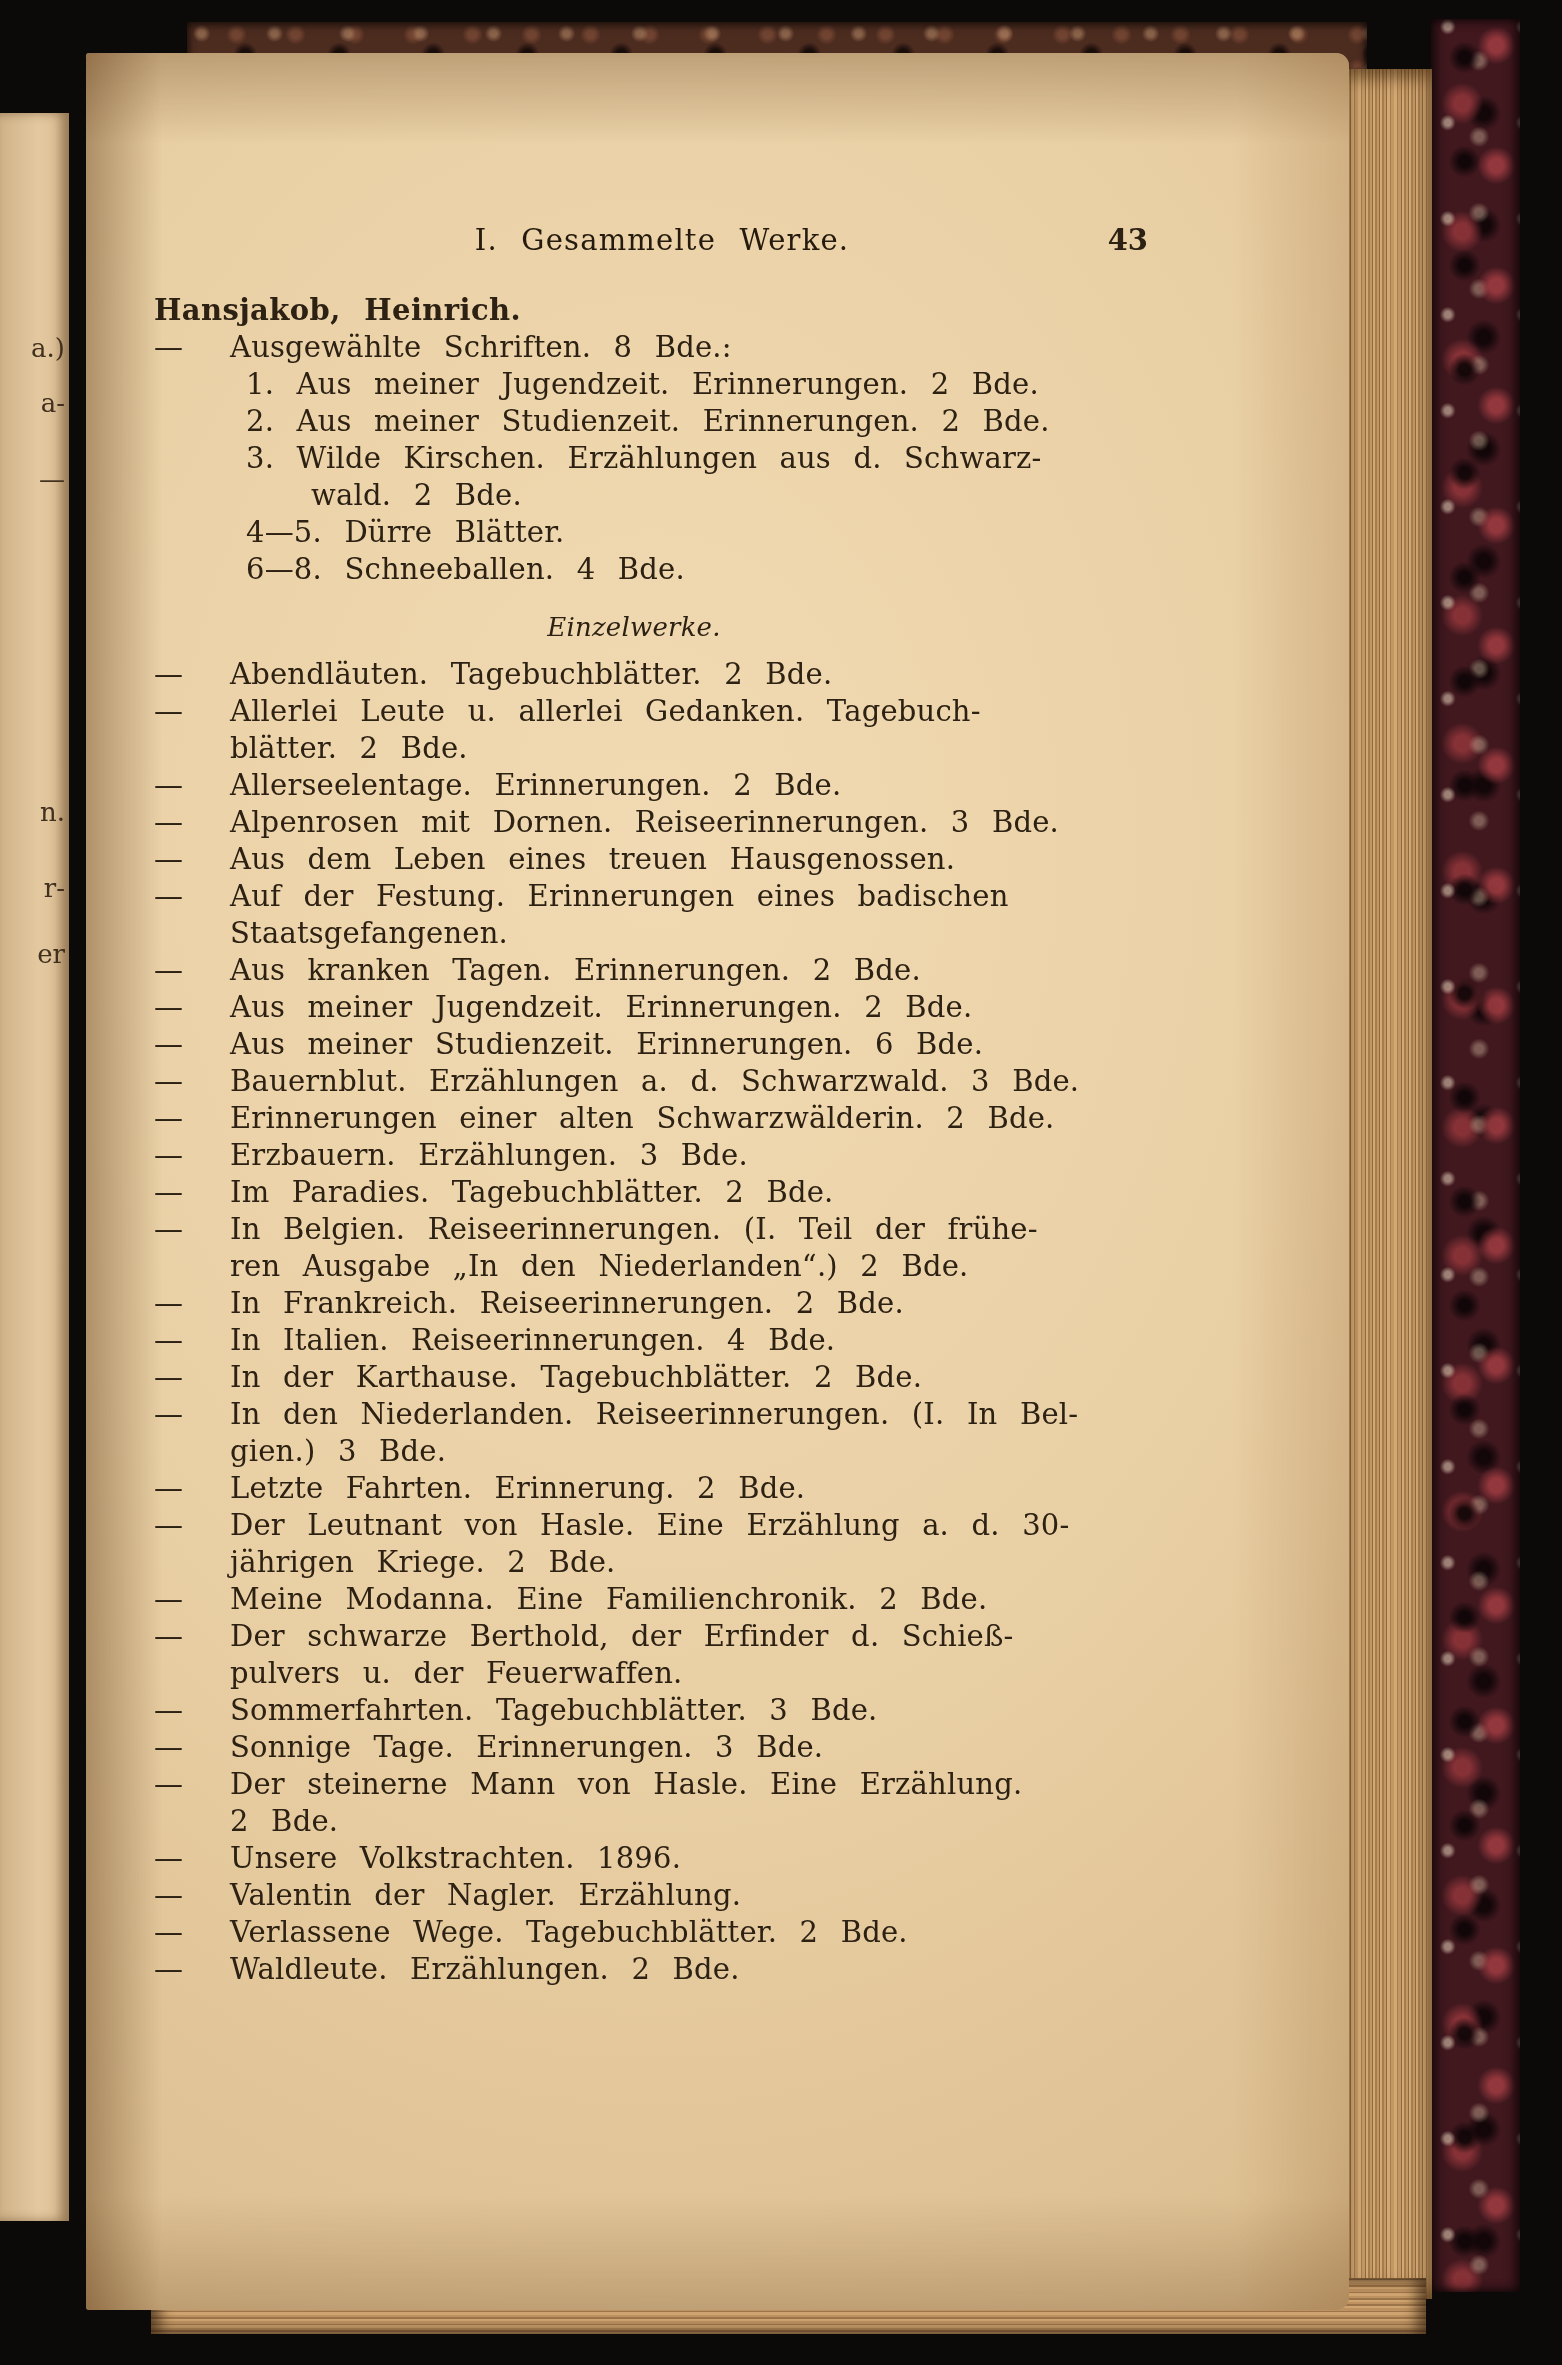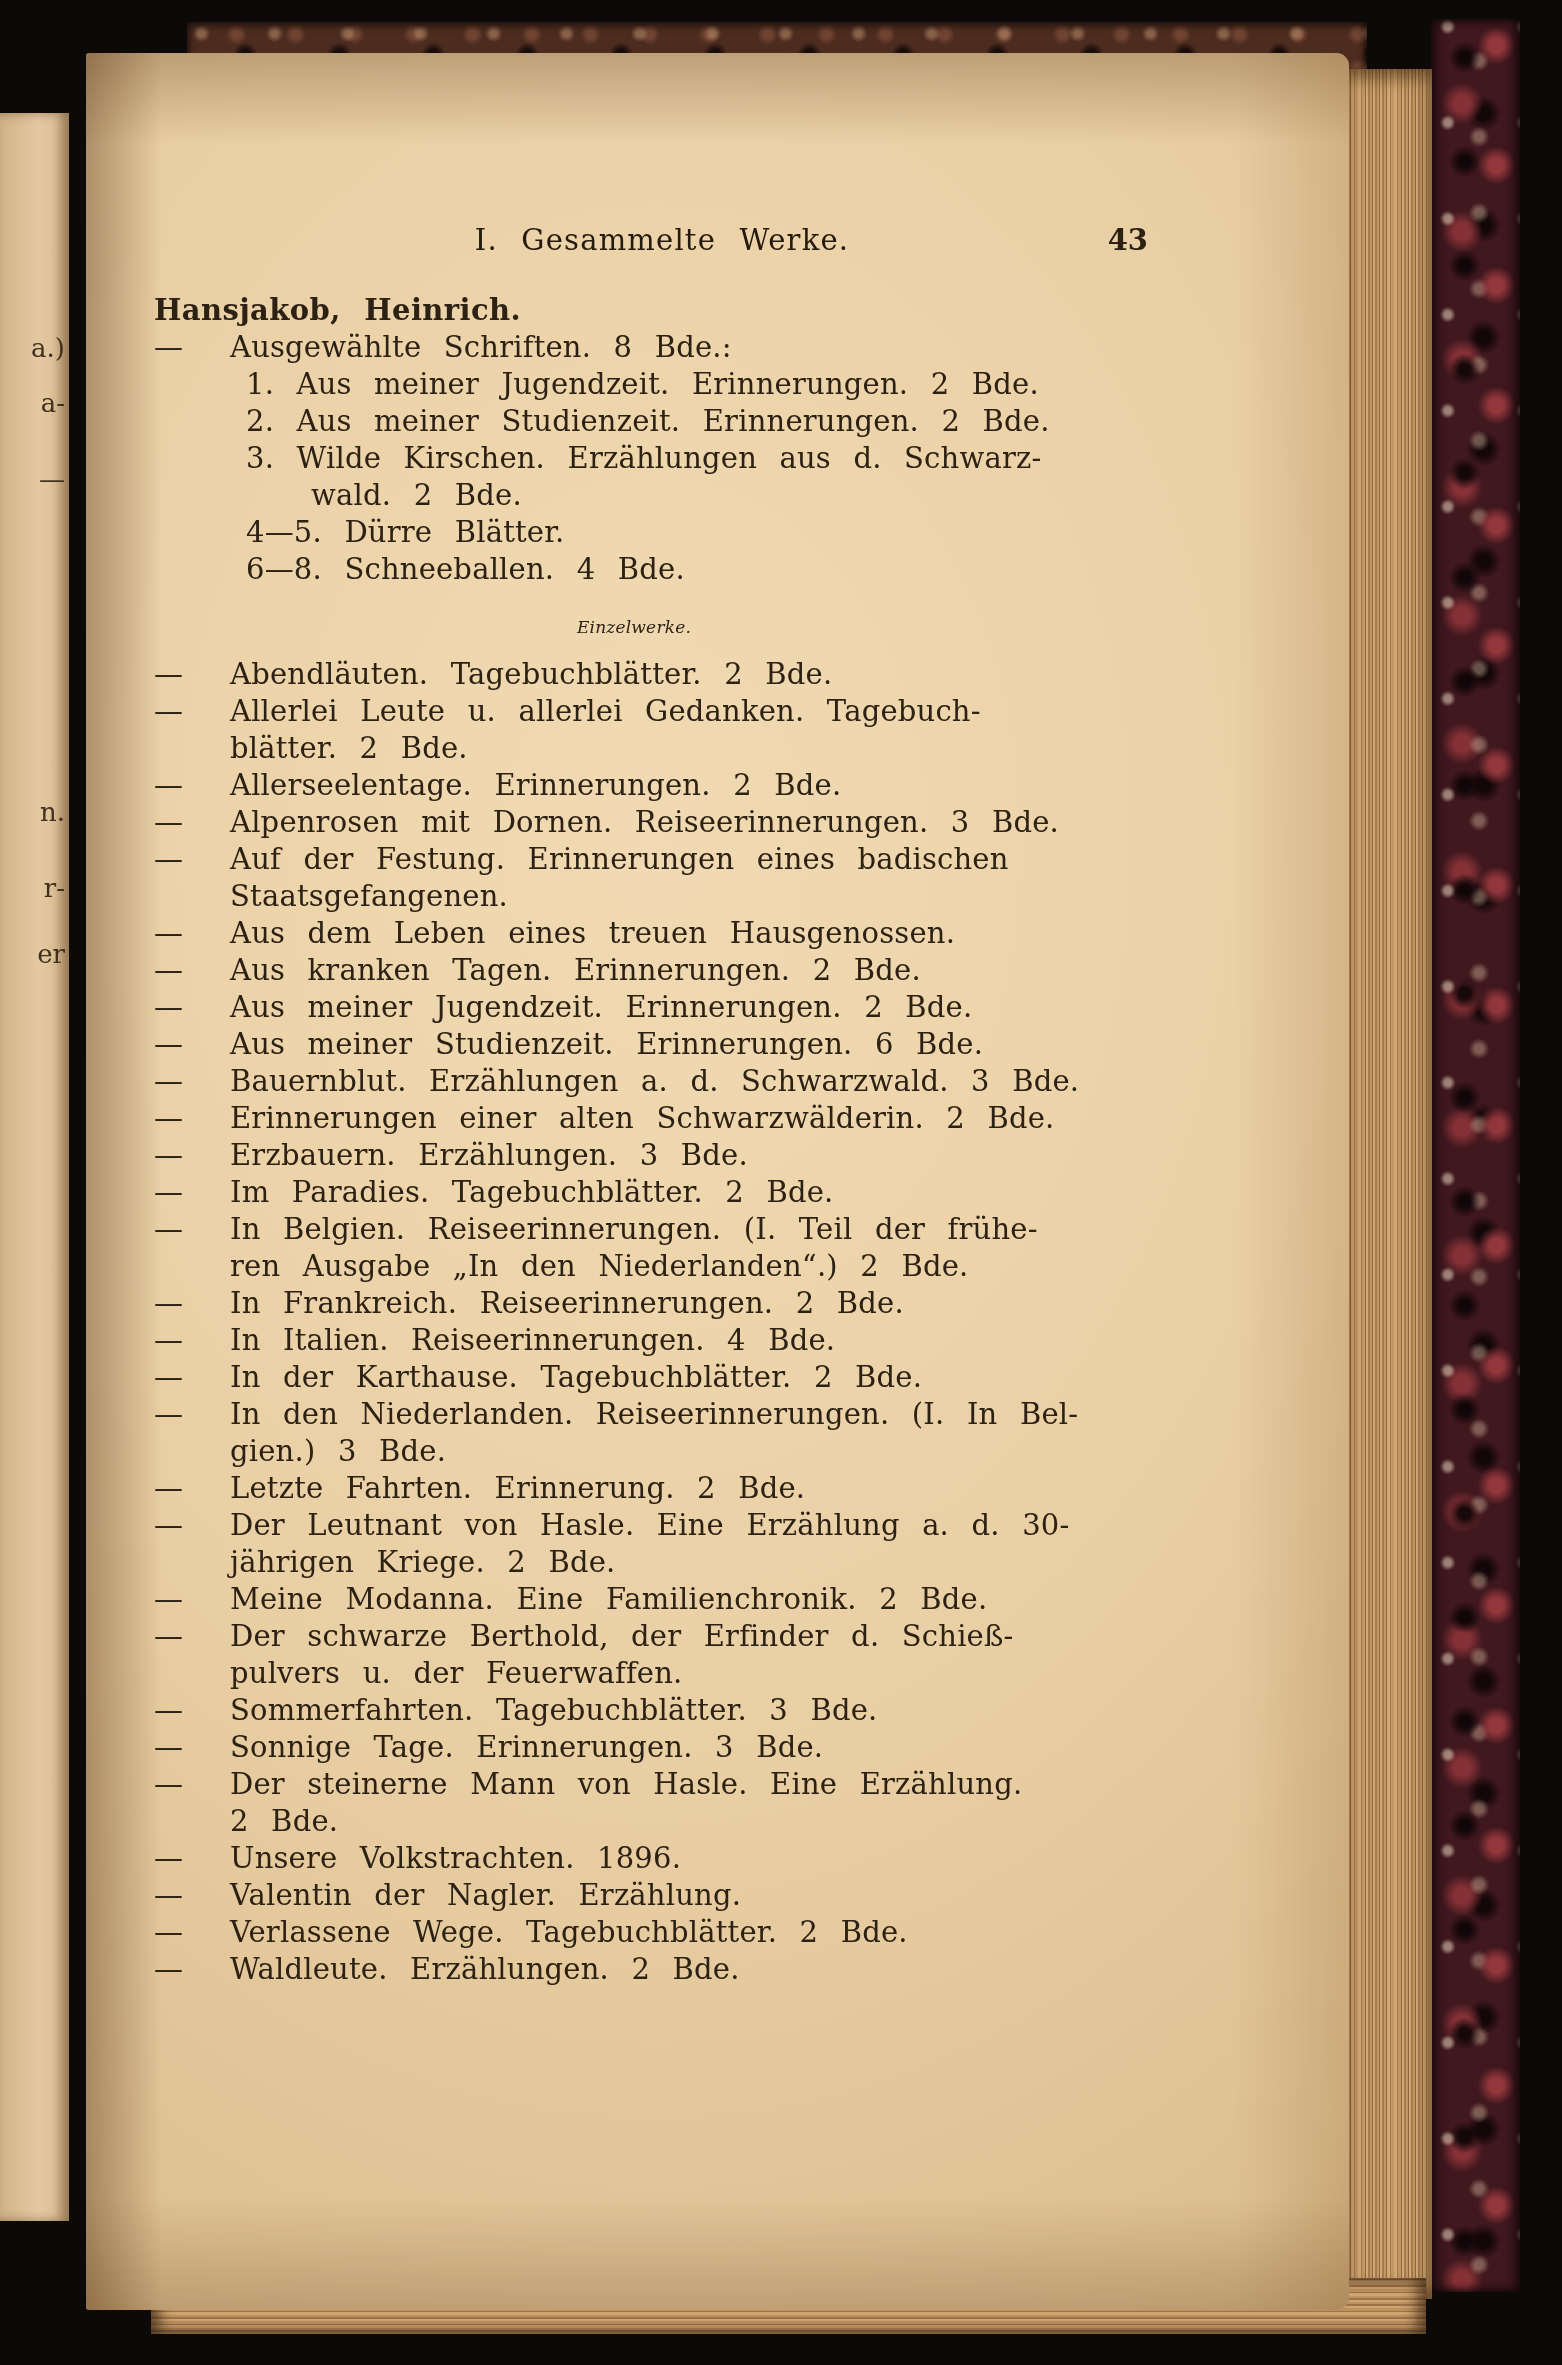--- a/index.html
+++ b/index.html
@@ -106,21 +106,21 @@
   .author { font-weight:bold; margin-top:33px; letter-spacing:0.4px; }
 
   .entry { padding-left:76px; text-indent:-76px; }
   .dash  { display:inline-block; width:76px; text-indent:0; }
   .entry-text { white-space:pre-wrap;margin-top:43px; }
 
   .sub-item { margin-left:92px; padding-left:65px; text-indent:-65px; }
 
   .einzelwerke {
     text-align:center; font-style:italic;
-    font-size:17px; margin:21px 56px 9.6px 0;
+    font-size:26px; margin:21px 56px 9.6px 0;
     word-spacing:0.3em;
   }
 </style>
 </head>
 <body>
 
 <div class="scene">
 
   <div class="top-marble"></div>
   <div class="right-marble"></div>
@@ -195,29 +195,29 @@
 
           <div class="entry">
             <span class="dash">—</span><span class="entry-text">Allerseelentage. Erinnerungen. 2 Bde.</span>
           </div>
 
           <div class="entry">
             <span class="dash">—</span><span class="entry-text">Alpenrosen mit Dornen. Reiseerinnerungen. 3 Bde.</span>
           </div>
 
           <div class="entry">
+            <span class="dash">—</span><span class="entry-text">Aus dem Leben eines treuen Hausgenossen.</span>
+          </div>
+
+          <div class="entry">
             <span class="dash">—</span><span class="entry-text">Auf der Festung. Erinnerungen eines badischen
 Staatsgefangenen.</span>
           </div>
 
           <div class="entry">
-            <span class="dash">—</span><span class="entry-text">Aus dem Leben eines treuen Hausgenossen.</span>
-          </div>
-
-          <div class="entry">
             <span class="dash">—</span><span class="entry-text">Aus kranken Tagen. Erinnerungen. 2 Bde.</span>
           </div>
 
           <div class="entry">
             <span class="dash">—</span><span class="entry-text">Aus meiner Jugendzeit. Erinnerungen. 2 Bde.</span>
           </div>
 
           <div class="entry">
             <span class="dash">—</span><span class="entry-text">Aus meiner Studienzeit. Erinnerungen. 6 Bde.</span>
           </div>

